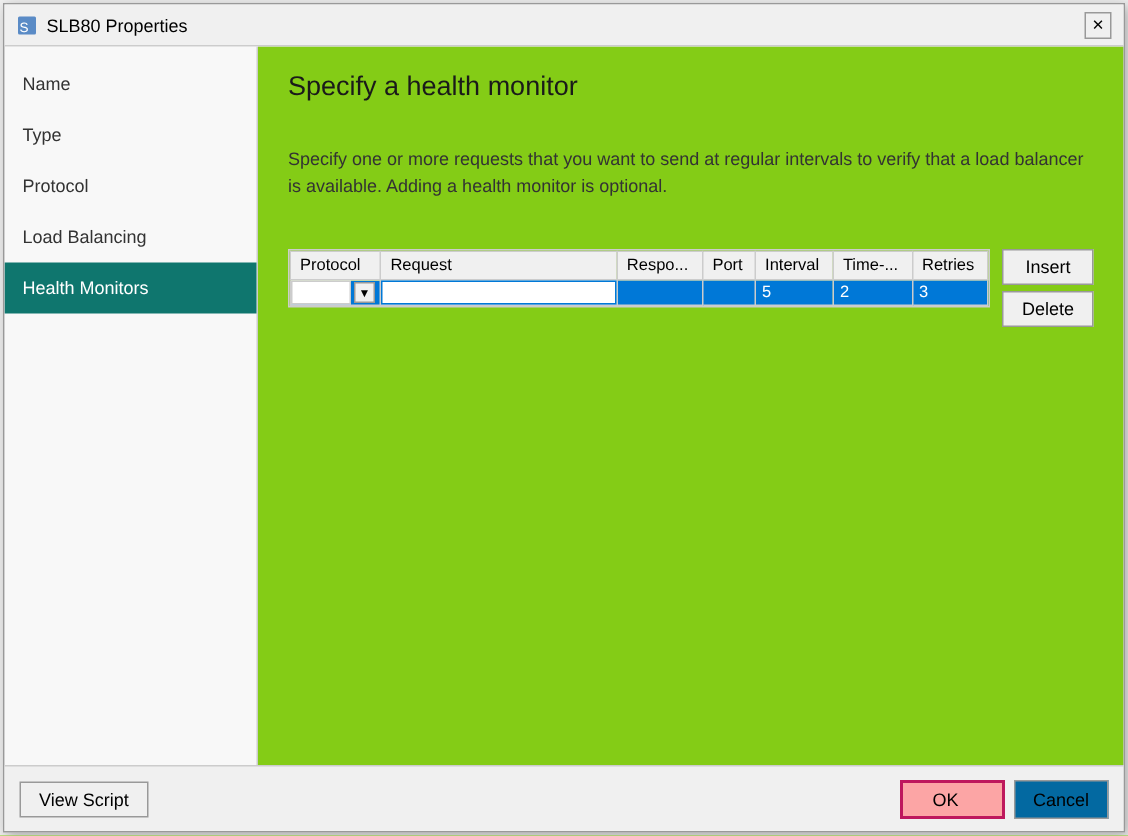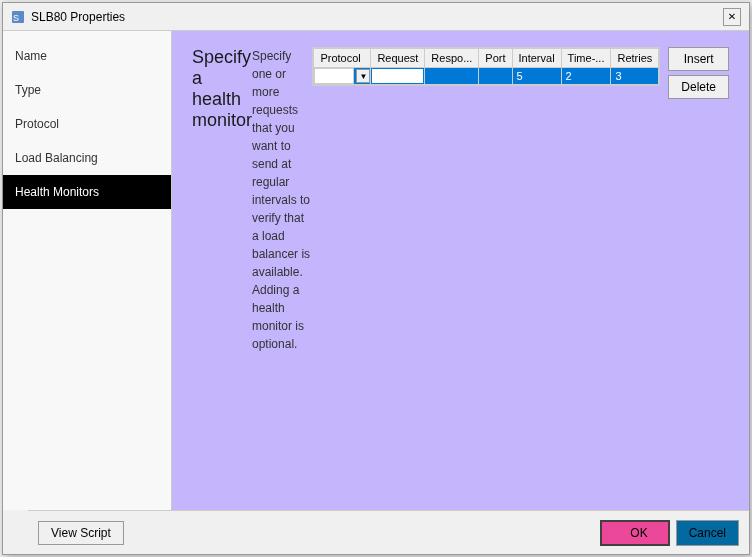--- a/index.html
+++ b/index.html
@@ -67,30 +67,31 @@
       flex-direction: column;
       padding-top: 8px;
     }
     .sidebar-item {
       padding: 10px 12px;
       cursor: pointer;
       color: #333;
       font-size: 12px;
     }
     .sidebar-item.active {
-      background: #000000;
+      background: #0f766e;
       color: #fff;
     }
     .main-content {
       flex: 1;
       padding: 16px 20px;
-      background: #c4b5fd;
-      display: flex;
-      flex-direction: row;
+      background: #84cc16;
+      display: flex;
+      flex-direction: column;
       overflow: hidden;
+      gap: 19px;
     }
     .main-title {
       font-size: 18px;
       font-weight: normal;
       color: #1a1a1a;
       margin-bottom: 10px;
     }
     .main-description {
       font-size: 12px;
       color: #333;
@@ -190,38 +191,37 @@
       gap: 0;
     }
     .footer {
       display: flex;
       align-items: center;
       justify-content: space-between;
       padding: 8px 10px;
       border-top: 1px solid #ccc;
       background: #f0f0f0;
       height: 44px;
-      margin-left: 25px;
     }
     .footer-left {
       display: flex;
       gap: 6px;
     }
     .footer-right {
       display: flex;
       gap: 6px;
     }
     .btn-ok {
       padding: 4px 20px;
       font-size: 12px;
-      background: #ec4899;
-      border: 2px solid #404040;
+      background: #fca5a5;
+      border: 2px solid #be185d;
       cursor: pointer;
       min-width: 70px;
-      text-align: right;
+      text-align: left;
     }
     .btn-cancel {
       padding: 4px 12px;
       font-size: 12px;
       background: #0369a1;
       border: 1px solid #999;
       cursor: pointer;
       min-width: 60px;
     }
   </style>

